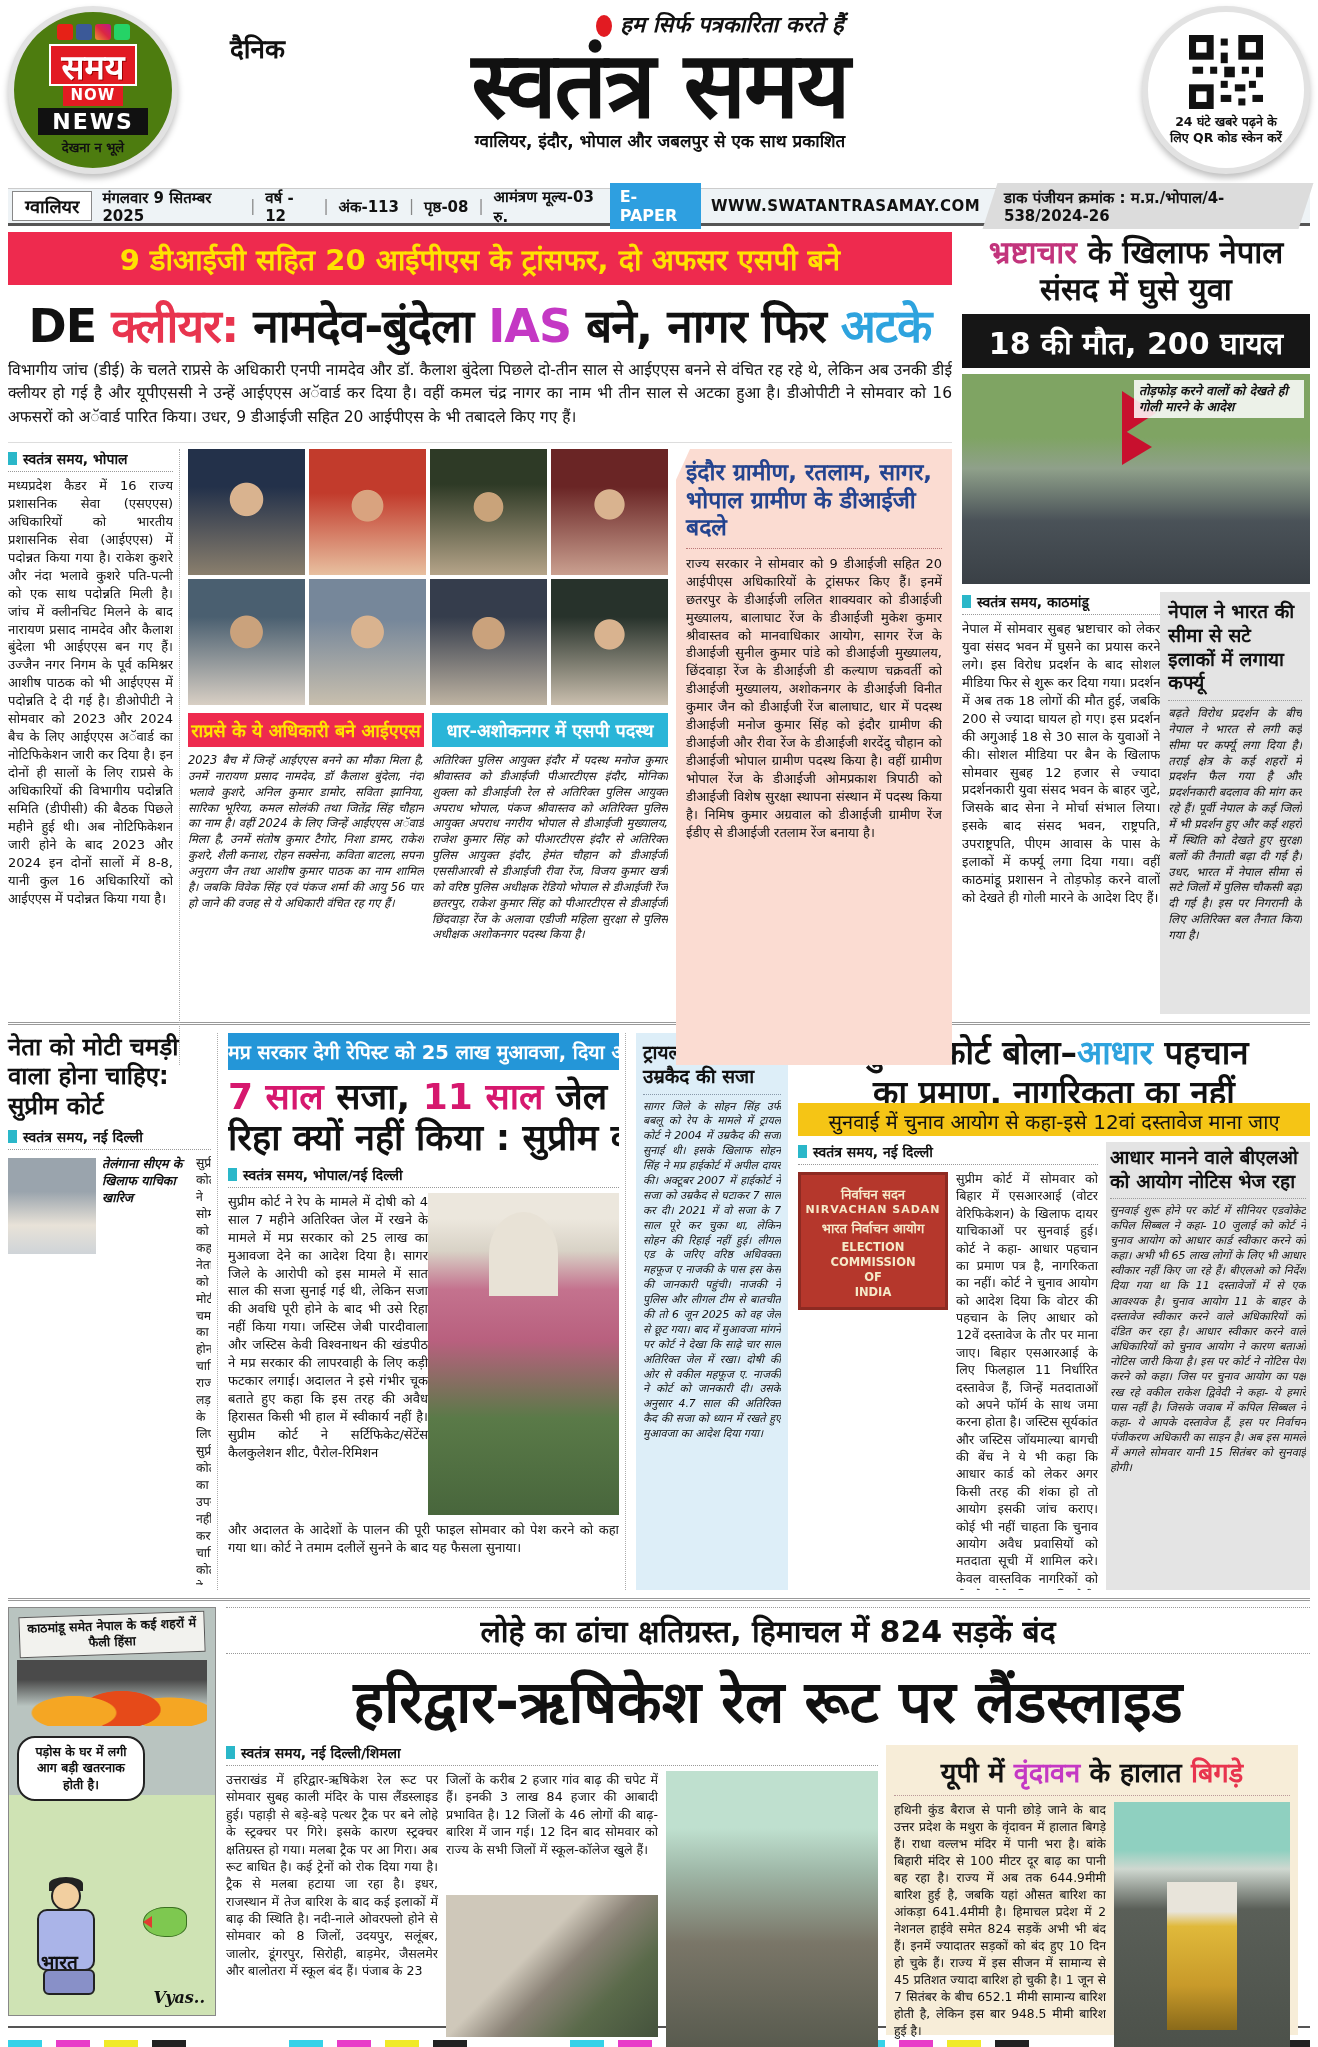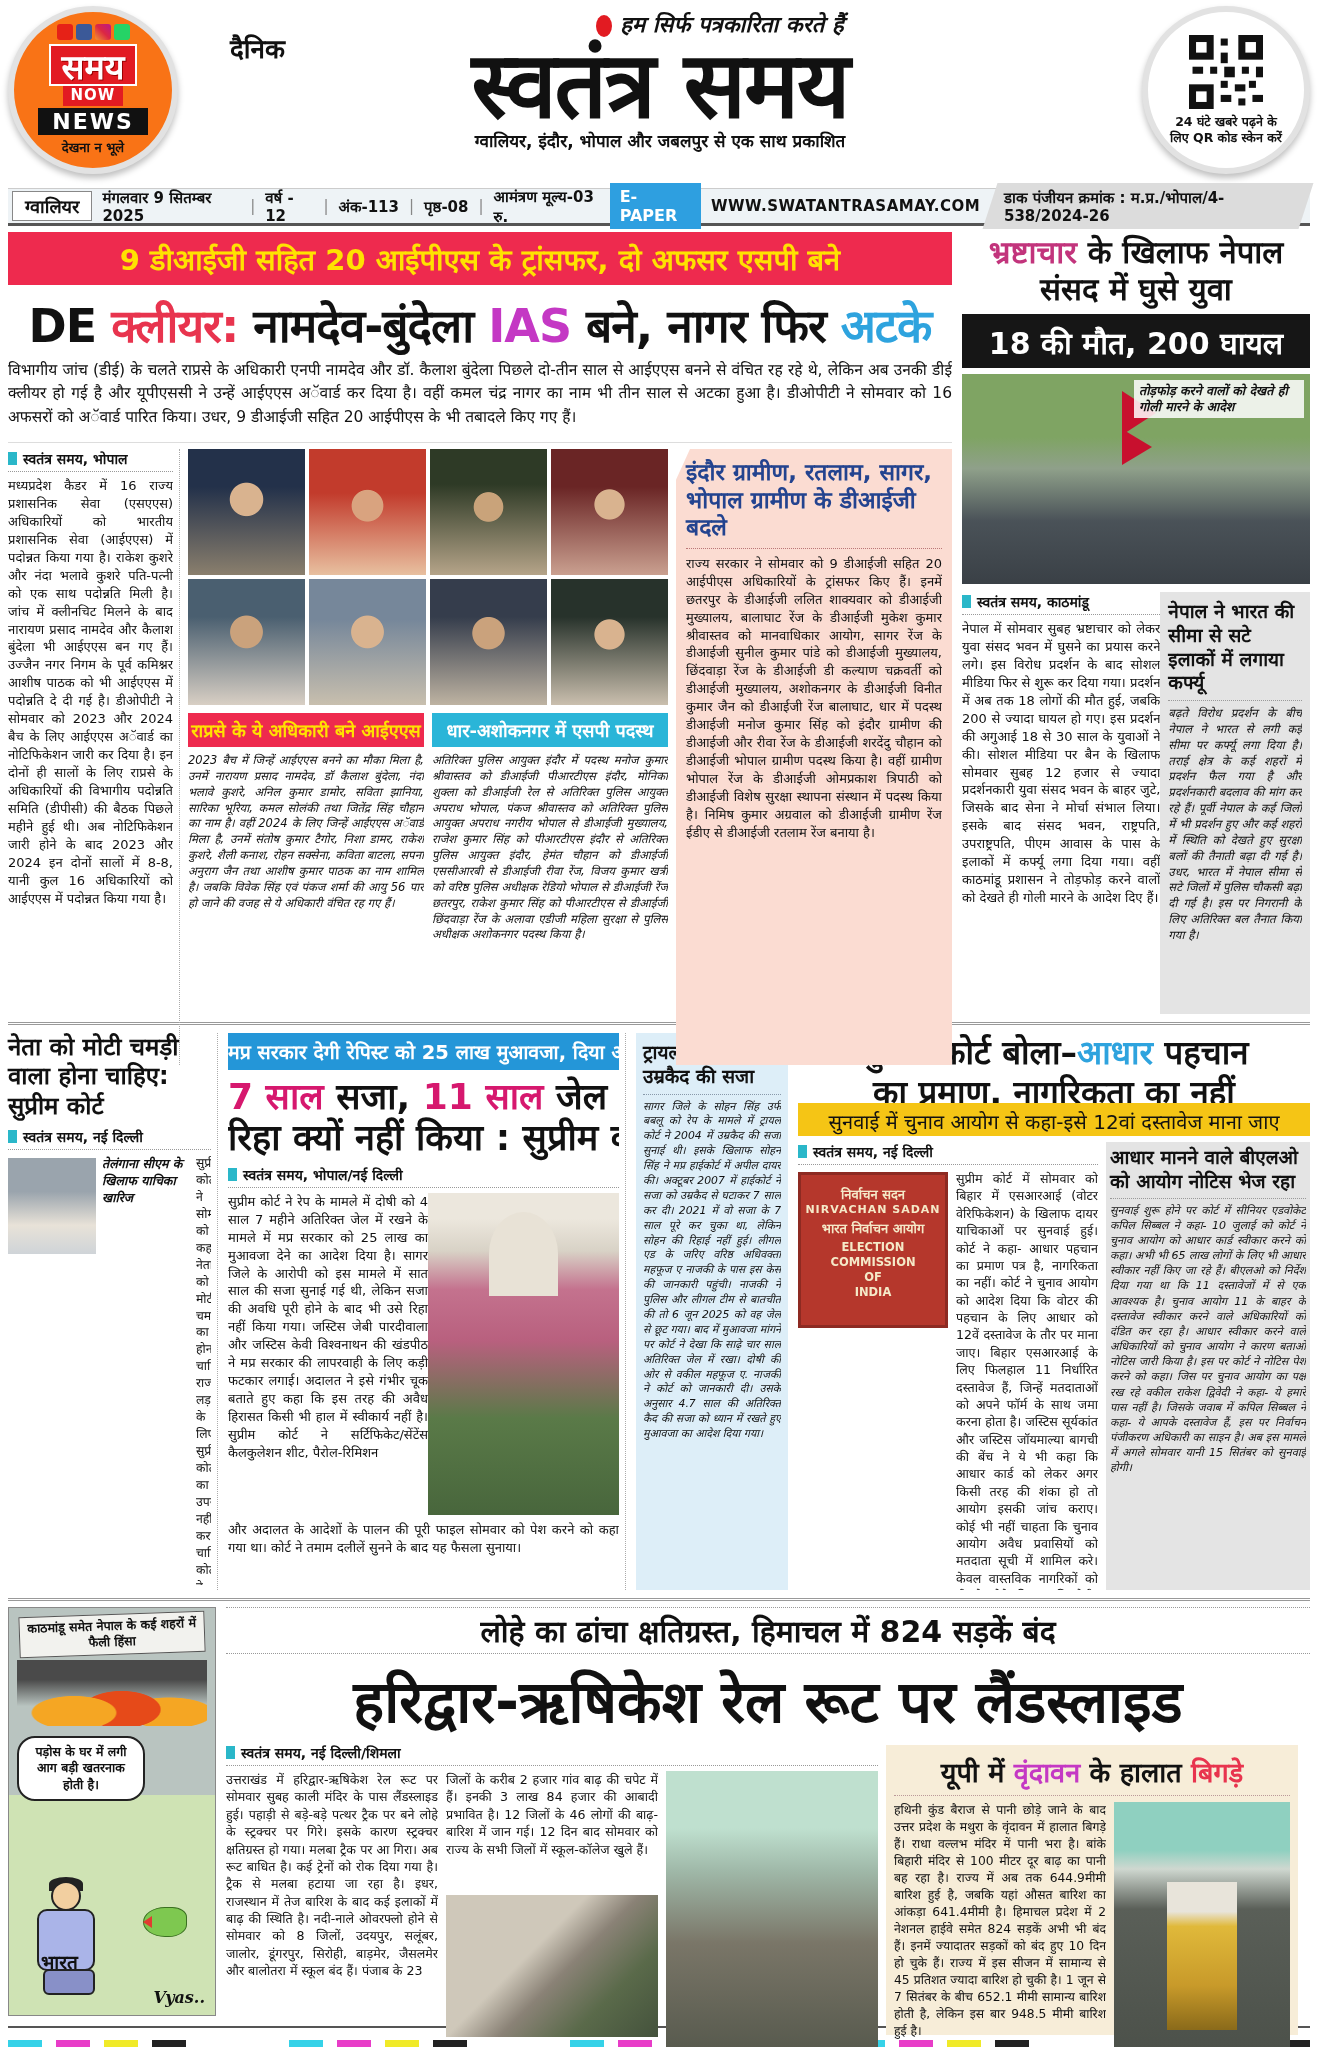--- a/index.html
+++ b/index.html
@@ -1,21 +1,21 @@
 <!DOCTYPE html>
 <html><head>
 <meta charset="utf-8">
 <title>स्वतंत्र समय</title>
 <style>
   *{box-sizing:border-box;margin:0;padding:0}
   body{width:1318px;background:#fff;font-family:"DejaVu Sans",sans-serif;color:#111}
   .page{width:1318px;height:2047px;overflow:hidden;position:relative;background:#fff;padding:0 8px}
   
   .masthead{display:flex;align-items:stretch;height:186px;padding-top:6px}
-  .logo-oval{width:170px;min-width:170px;height:168px;border-radius:50%;border:6px solid #e2e2e2;box-shadow:0 4px 6px rgba(0,0,0,.25);display:flex;flex-direction:column;align-items:center;justify-content:center;background:#f97316}
+  .logo-oval{width:170px;min-width:170px;height:168px;border-radius:50%;border:6px solid #e2e2e2;box-shadow:0 4px 6px rgba(0,0,0,.25);display:flex;flex-direction:column;align-items:center;justify-content:center;background:#4d7c0f}
   .social-row{display:flex;gap:3px;margin-bottom:4px}
   .social-row i{width:16px;height:16px;border-radius:3px;display:block}
   .ic-yt{background:#e62117}.ic-fb{background:#3b5998}.ic-ig{background:linear-gradient(45deg,#f09433,#dc2743,#bc1888)}.ic-wa{background:#25d366}
   .logo-samay{background:#e21b22;color:#fff;font-weight:bold;font-size:34px;line-height:1;padding:4px 10px 0;border:2px solid #fff;text-shadow:1px 1px 0 #900}
   .logo-now{background:#e21b22;color:#fff;font-weight:bold;font-size:15px;text-align:right;padding:0 8px 2px;letter-spacing:1px}
   .logo-news{background:#111;color:#fff;font-weight:bold;font-size:22px;letter-spacing:2px;padding:1px 14px;margin-top:2px}
   .logo-tag{font-size:13px;font-weight:bold;margin-top:3px}
   .mast-center{flex:1;text-align:center;position:relative;padding-top:2px}
   .mast-daily{position:absolute;left:52px;top:24px;font-size:26px;font-weight:bold}
   .mast-tagline{font-size:22px;font-weight:bold;font-style:italic;margin-left:120px}
@@ -91,21 +91,21 @@
   .sc-dome{position:absolute;left:32%;top:6%;width:36%;height:26%;background:#e8e2d6;border-radius:50% 50% 0 0}
   .seven-tail{font-size:13px;line-height:1.38;text-align:justify;margin-top:6px;height:58px;overflow:hidden}
   .trial-box{width:152px;min-width:152px;background:#ddeef8;padding:8px 7px}
   .trial-title{font-size:19px;font-weight:bold;line-height:1.25;border-bottom:1px dotted #89a;padding-bottom:5px;margin-bottom:5px}
   .trial-box .body-txt{font-size:10.8px;height:470px}
   .adhr-col{flex:1;display:flex;flex-direction:column}
   .adhr-head{font-size:33px;font-weight:bold;text-align:center;line-height:1.2;padding-bottom:4px;white-space:nowrap;overflow:hidden}
   .yellow-bar{background:#f5c515;color:#111;font-size:20px;font-weight:normal;text-align:center;padding:5px 0;white-space:nowrap;overflow:hidden}
   .adhr-row{display:flex;gap:8px;margin-top:6px;flex:1}
   .adhr-main{width:300px;min-width:300px}
-  .eci-sign{float:left;width:150px;height:156px;background:#b5372c;color:#f5e9c8;text-align:center;font-weight:bold;padding-top:10px;margin:2px 8px 4px 0;border:3px solid #8d2a22}
+  .eci-sign{float:left;width:150px;height:138px;background:#b5372c;color:#f5e9c8;text-align:center;font-weight:bold;padding-top:10px;margin:2px 8px 4px 0;border:3px solid #8d2a22}
   .eci-sign .h1{font-size:13px}.eci-sign .h2{font-size:11px;letter-spacing:1px}.eci-sign .h3{font-size:13px;margin-top:3px}.eci-sign .h4{font-size:11.5px;margin-top:3px;line-height:1.3}
   .adhr-main .body-txt{font-size:12.6px;height:420px}
   .blo-box{flex:1;background:#e4e4e4;padding:4px}
   .blo-title{font-size:19px;font-weight:bold;line-height:1.25;border-bottom:1px dotted #999;padding-bottom:4px;margin-bottom:4px}
   .aadhaar-card{width:150px;height:88px;background:#fff;border:1px solid #aaa;float:left;margin:2px 6px 4px 0;position:relative;font-size:8px}
   .ac-strip{height:10px;background:linear-gradient(90deg,#f90 0 30%,#fff 30% 70%,#2a7a2a 70%)}
   .ac-sil{position:absolute;left:5px;top:16px;width:34px;height:44px;background:#333;border-radius:40% 40% 8% 8%}
   .ac-qr{position:absolute;right:5px;top:18px;width:34px;height:34px;background:repeating-linear-gradient(90deg,#222 0 3px,#fff 3px 6px),repeating-linear-gradient(0deg,#222 0 3px,#fff 3px 6px);background-blend-mode:screen}
   .ac-num{position:absolute;left:44px;bottom:16px;font-size:9px;font-weight:bold;letter-spacing:1px;color:#222}
   .ac-red{position:absolute;left:0;right:0;bottom:0;background:#c0392b;color:#ffe;text-align:center;font-size:7.5px;padding:1px 0}

